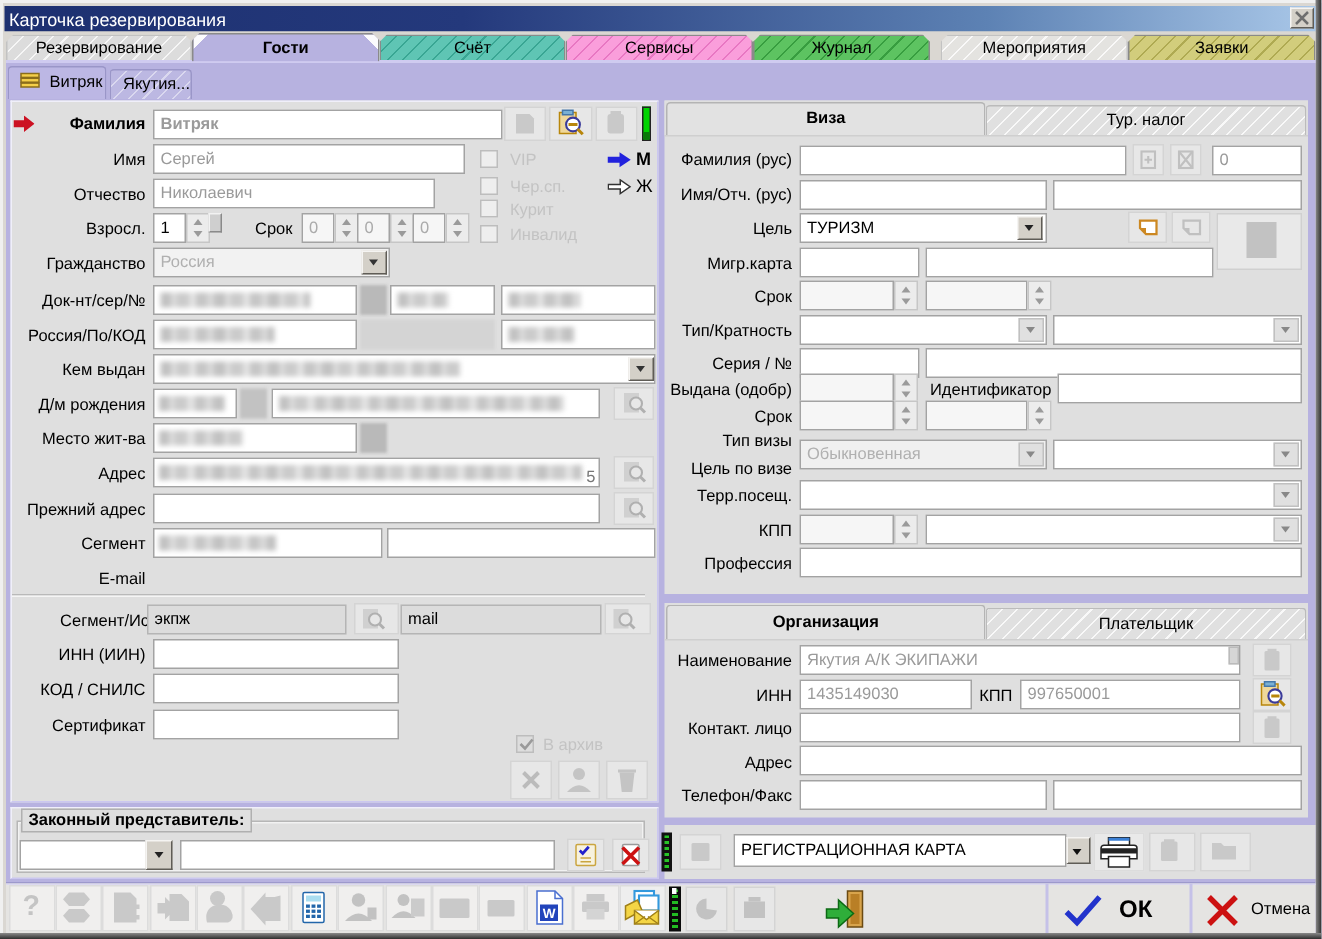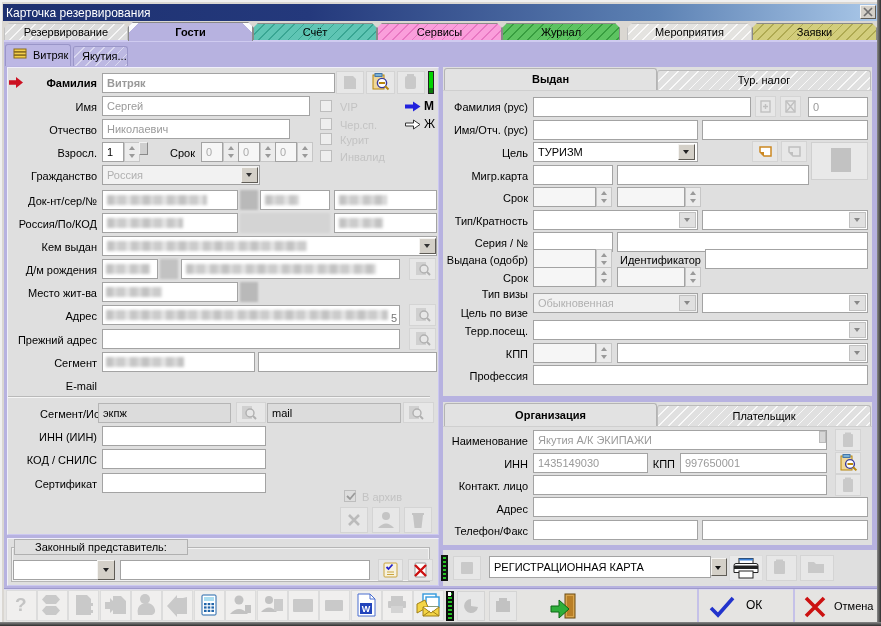--- a/index.html
+++ b/index.html
@@ -242,21 +242,21 @@
       <path d="M5 20 q8 -9 16 0 z" fill="#c4c4c4"></path>
     </svg></div>
 <div class="btn" style="left:404px;top:507px;width:28px;height:26px"><svg width="26" height="24" viewBox="0 0 26 24">
       <path d="M8 7 h10 l-1.5 13 h-7 z" fill="#c4c4c4"></path>
       <rect x="7" y="5" width="12" height="2" fill="#c4c4c4"></rect>
     </svg></div>
 
 <div class="abs" style="left:443px;top:67px;width:429px;height:329px;background:#dfdfdf"></div>
 
 <div class="abs" style="left:443px;top:67px;width:429px;height:23px;background:#dfdfdf"></div>
-<div class="abs" style="left:444px;top:68px;width:213px;height:22px;background:#e2e2e2;border:1px solid #b4b4b4;border-bottom:none;border-radius:3px 3px 0 0;text-align:center;line-height:21px;font-weight:bold">Выдан</div>
+<div class="abs" style="left:444px;top:68px;width:213px;height:22px;background:#e2e2e2;border:1px solid #b4b4b4;border-bottom:none;border-radius:3px 3px 0 0;text-align:center;line-height:21px;font-weight:bold">Виза</div>
 <div class="abs" style="left:657px;top:70px;width:214px;height:20px;background:#e0e0e0;border:1px solid #bbb;border-bottom:none;border-radius:3px 3px 0 0;text-align:center;line-height:19px;background-image:repeating-linear-gradient(135deg,rgba(255,255,255,.8) 0 1px,transparent 1px 7px)">Тур. налог</div>
 <div class="abs" style="left:443px;top:90px;width:429px;height:1px;background:#cfcfcf"></div>
 
 <div class="lbl" style="left:380px;top:101px;width:148px">Фамилия (рус)</div>
 <div class="in" style="left:533px;top:97px;width:218px"></div>
 <div class="btn" style="left:755px;top:96px;width:21px;height:21px"><svg width="19" height="19" viewBox="0 0 19 19">
       <rect x="5" y="4" width="9" height="11" fill="none" stroke="#c0c0c0" stroke-width="1.4"></rect>
       <path d="M9.5 7 v5 M7 9.5 h5" stroke="#c0c0c0" stroke-width="1.4"></path>
     </svg></div>
 <div class="btn" style="left:780px;top:96px;width:21px;height:21px"><svg width="19" height="19" viewBox="0 0 19 19">
@@ -418,21 +418,21 @@
 <div class="btn" style="left:766px;top:555px;width:31px;height:26px"><svg width="25" height="22" viewBox="0 0 25 22">
       <rect x="7" y="5" width="11" height="13" rx="1" fill="#c9c9c9"></rect>
       <rect x="9" y="3.5" width="7" height="3" fill="#c9c9c9"></rect>
     </svg></div>
 <div class="btn" style="left:800px;top:555px;width:34px;height:26px"><svg width="30" height="22" viewBox="0 0 30 22">
       <path d="M7 6 h6 l2 2 h8 v9 h-16 z" fill="#c9c9c9"></path>
     </svg></div>
 
 <div class="abs" style="left:7px;top:538px;width:432px;height:48px;background:#dfdfdf;border:1px solid #cbc7f0;border-top-color:#f0effa;border-left-color:#f0effa"></div>
 <div class="abs" style="left:11px;top:547px;width:419px;height:35px;border:1px solid #b6b6b6;box-shadow:inset 0 0 0 1px #f2f2f2"></div>
-<div class="abs" style="left:14px;top:539px;background:#dfdfdf;border:1px solid #b0b0b0;padding:1px 20px;font-weight:normal;font-size:11px">Законный представитель:</div>
+<div class="abs" style="left:14px;top:539px;background:#dfdfdf;border:1px solid #b0b0b0;padding:1px 4px;font-weight:bold;font-size:11px">Законный представитель:</div>
 <div class="in" style="left:13px;top:560px;width:86px"></div>
 <div class="c3d" style="left:97px;top:560px;width:18px;height:20px"></div>
 <i class="arr-d" style="left:103px;top:568px;border-top-color:#222;position:absolute"></i>
 <div class="in" style="left:120px;top:560px;width:250px"></div>
 <div class="btn" style="left:378px;top:559px;width:25px;height:22px"><svg width="23" height="20" viewBox="0 0 23 20">
       <rect x="5" y="3" width="13" height="14" rx="1" fill="#f7f2df" stroke="#caa53f"></rect>
       <path d="M7.5 7 l2 2 l4 -4.5" stroke="#2222cc" stroke-width="1.8" fill="none"></path>
       <path d="M8 12 h7 M8 14.5 h7" stroke="#caa53f" stroke-width="1"></path>
     </svg></div>
 <div class="btn" style="left:408px;top:559px;width:25px;height:22px"><svg width="23" height="20" viewBox="0 0 23 20">
@@ -530,17 +530,17 @@
       <rect x="17" y="4" width="10" height="24" fill="#d8a44c" stroke="#6b4a12"></rect>
       <rect x="19" y="6" width="6" height="20" fill="#b97f26"></rect>
       <path d="M3 16 h8 v-6 l10 9 l-10 9 v-6 h-8 z" fill="#2fae3a" stroke="#0c6a14"></path>
     </svg></div>
 
 <div class="abs" style="left:697px;top:589px;width:2px;height:33px;background:#c5c1e8"></div>
 <div class="abs" style="left:793px;top:589px;width:2px;height:33px;background:#c5c1e8"></div>
 <svg class="abs" style="left:708px;top:595px" width="28" height="24" viewBox="0 0 28 24">
     <path d="M3 13 L10 20 L25 3" stroke="#2233cc" stroke-width="3.6" fill="none"></path>
   </svg>
-<div class="abs" style="left:746px;top:598px;font-weight:normal;font-size:12px">ОК</div>
+<div class="abs" style="left:746px;top:598px;font-weight:bold;font-size:16px">ОК</div>
 <svg class="abs" style="left:802px;top:595px" width="26" height="24" viewBox="0 0 26 24">
     <path d="M4 3 L22 21 M22 3 L4 21" stroke="#cc1111" stroke-width="3.6" fill="none"></path>
   </svg>
 <div class="abs" style="left:834px;top:600px;font-size:11px">Отмена</div>
 
 </body></html>

